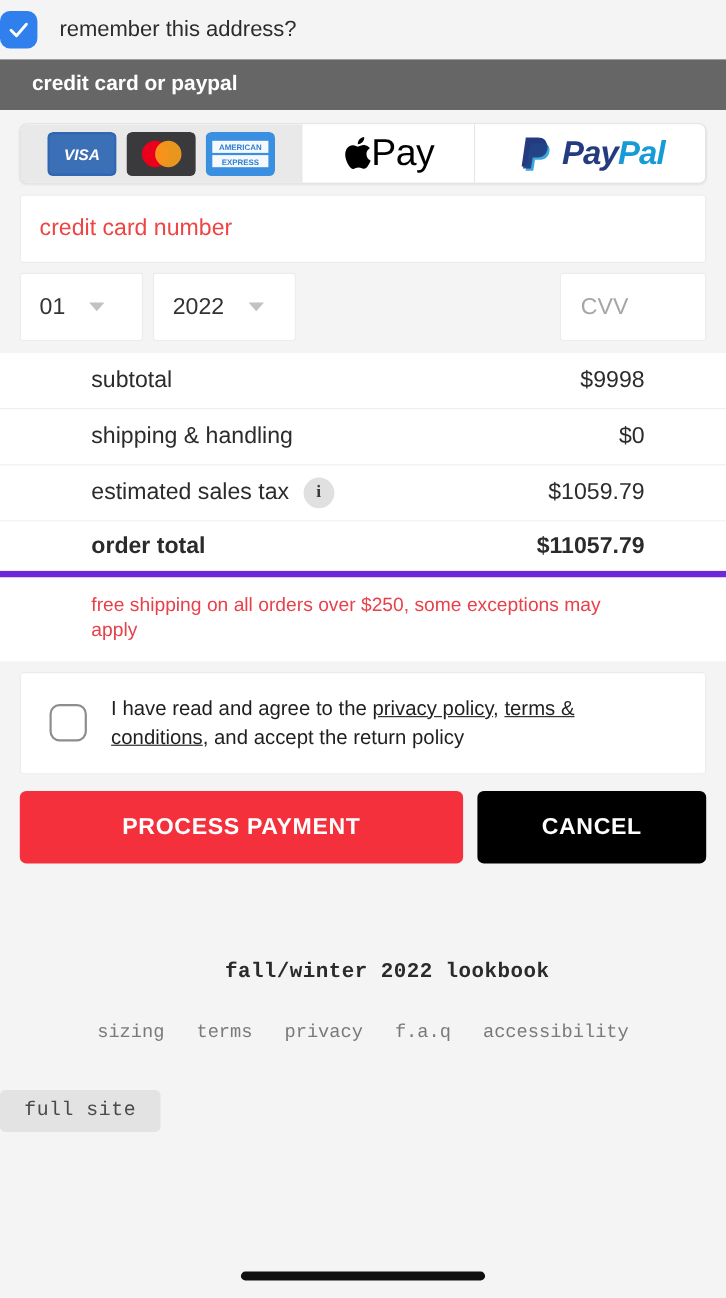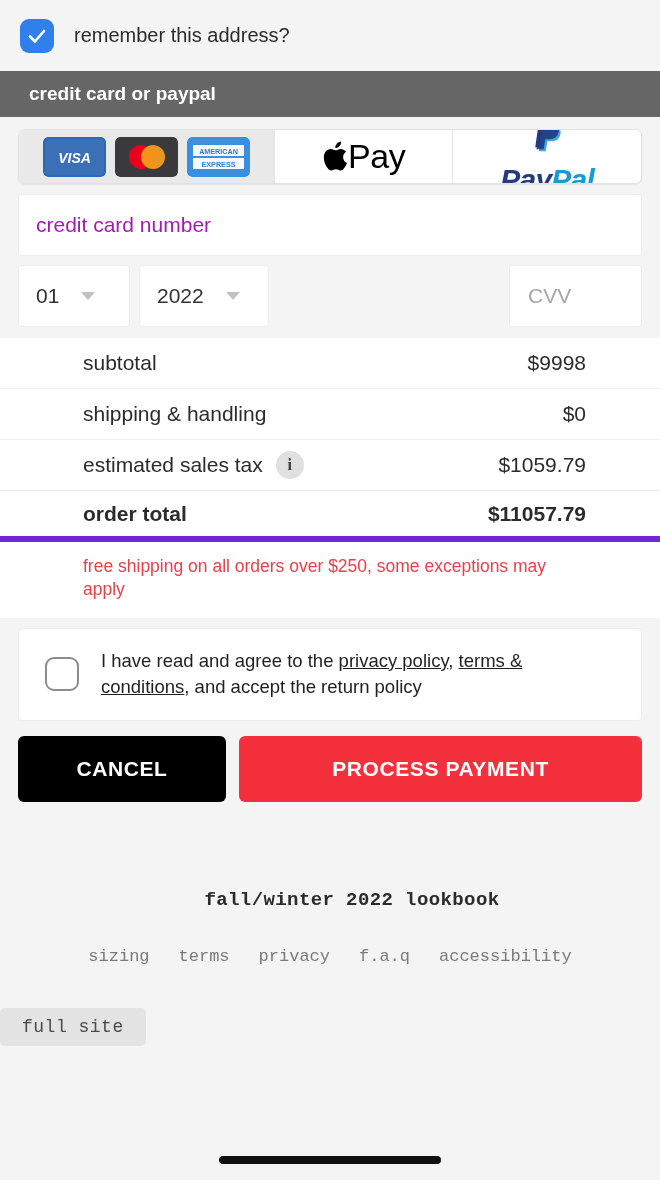--- a/index.html
+++ b/index.html
@@ -12,25 +12,24 @@
     overflow: hidden;
   }
   .screen {
     width: 660px; height: 1180px;
     position: relative;
     background: #f4f4f4;
   }
 
   
   .remember-row {
-    height: 71px;
+    height: 54px;
     background: #f4f4f4;
     display: flex;
     align-items: center;
-    padding-left: 20px;
   }
   .cb-checked {
     width: 34px; height: 34px;
     border-radius: 9px;
     background: #2f80ed;
     display: flex; align-items: center; justify-content: center;
     flex: none;
   }
   .cb-checked svg { display: block; }
   .remember-label {
@@ -75,36 +74,36 @@
   .pay-tab.paypal { flex: 1 1 auto; background: #ffffff; }
 
   .card-logo { width: 63px; height: 40px; border-radius: 5px; display: block; }
 
   .applepay-mark {
     display: flex; align-items: center;
     font-size: 34px; color: #000; letter-spacing: -0.5px;
   }
   .applepay-mark .pay-text { font-weight: 500; }
 
-  .paypal-mark { display: flex; align-items: center; gap: 8px; flex-direction: column; }
+  .paypal-mark { display: flex; align-items: center; gap: 8px; }
   .paypal-text { font-size: 30px; font-weight: bold; font-style: italic; letter-spacing: -0.8px; }
   .pp-dark { color: #253b80; }
   .pp-light { color: #179bd7; }
 
   
   .cc-number {
     margin: 10px 18px 0 18px;
     height: 62px;
     background: #ffffff;
     border: 1px solid #ececec;
     border-radius: 3px;
     display: flex; align-items: center;
     padding-left: 17px;
     font-size: 21px;
-    color: #a21caf;
+    color: #ef4444;
   }
   .cc-row {
     margin: 9px 18px 0 18px;
     height: 62px;
     display: flex;
     align-items: stretch;
   }
   .select-box {
     background: #ffffff;
     border: 1px solid #ececec;
@@ -380,22 +379,22 @@
 
     <div class="free-ship">free shipping on all orders over $250, some exceptions may apply</div>
   </div>
 
   <div class="agree-wrap">
     <span class="cb-empty"></span>
     <span class="agree-text"><span>I have read and agree to the </span><a href="#">privacy policy</a><span>, </span><a href="#">terms &amp; conditions</a><span>, and accept the return policy</span></span>
   </div>
 
   <div class="actions">
+    <button class="btn btn-process">PROCESS PAYMENT</button>
     <button class="btn btn-cancel">CANCEL</button>
-    <button class="btn btn-process">PROCESS PAYMENT</button>
   </div>
 
   <div class="footer">
     <div class="lookbook">fall/winter 2022 lookbook</div>
     <div class="foot-links">
       <span>sizing</span>
       <span>terms</span>
       <span>privacy</span>
       <span>f.a.q</span>
       <span>accessibility</span>

